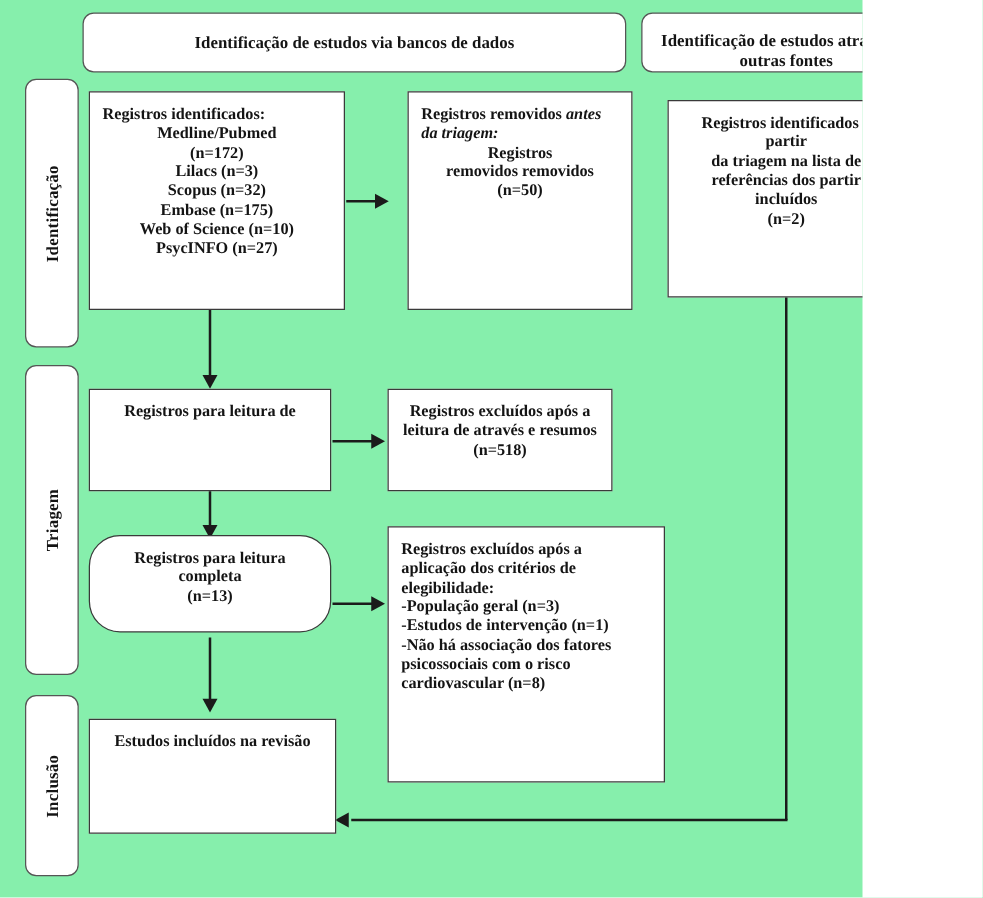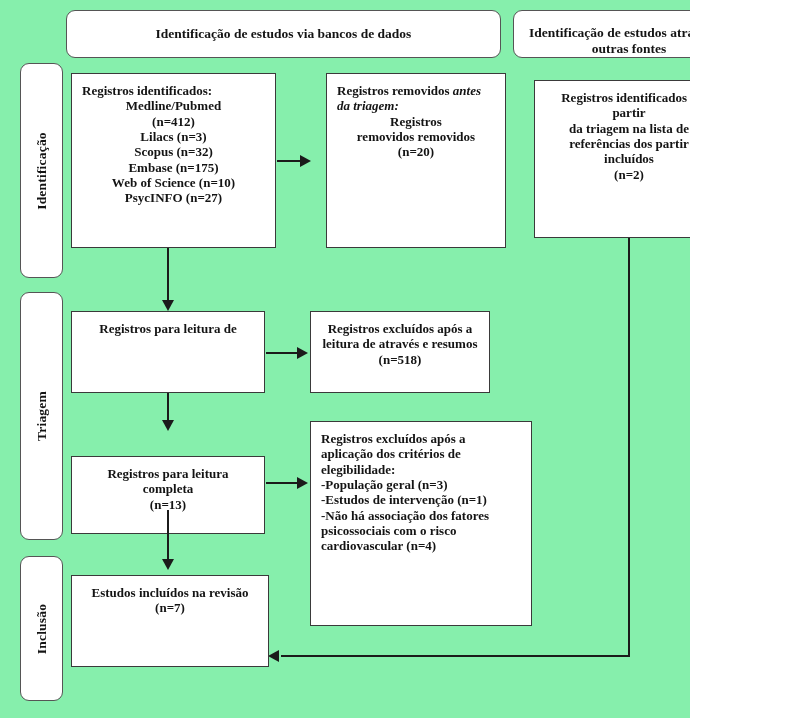--- a/index.html
+++ b/index.html
@@ -105,36 +105,36 @@
     <span class="stage-label">Triagem</span>
   </div>
 
   <div class="box stage" style="left:20px; top:556px; width:43px; height:145px;">
     <span class="stage-label">Inclusão</span>
   </div>
 
   <div class="box content ctr" style="left:71px; top:73px; width:205px; height:175px;">
     <div class="lft">Registros identificados:</div>
     <div class="ind">Medline/Pubmed</div>
-    <div class="ind">(n=412)</div>
+    <div class="ind">(n=172)</div>
     <div class="ind">Lilacs (n=3)</div>
     <div class="ind">Scopus (n=32)</div>
     <div class="ind">Embase (n=175)</div>
     <div class="ind">Web of Science (n=10)</div>
     <div class="ind">PsycINFO (n=27)</div>
   </div>
 
   <div class="ln lnh" style="left:277px; top:160px; width:25px;"></div>
   <div class="arrow arrow-right" style="left:300px; top:155px;"></div>
 
   <div class="box content lft" style="left:309px; top:73px; width:180px; height:175px;margin-left:17px;">
     <div><span>Registros removidos </span><span class="ital">antes da triagem:</span></div>
     <div class="ctr">Registros</div>
     <div class="ctr">removidos removidos</div>
-    <div class="ctr">(n=20)</div>
+    <div class="ctr">(n=50)</div>
   </div>
 
   <div class="box content ctr" style="left:534px; top:80px; width:190px; height:158px;">
     <div>Registros identificados a partir</div>
     <div>da triagem na lista de</div>
     <div>referências dos partir</div>
     <div>incluídos</div>
     <div>(n=2)</div>
   </div>
 
@@ -154,41 +154,40 @@
 
   <div class="box content ctr" style="left:310px; top:311px; width:180px; height:82px;">
     <div>Registros excluídos após a</div>
     <div>leitura de através e resumos</div>
     <div>(n=518)</div>
   </div>
 
   <div class="ln lnv" style="left:167px; top:393px; height:31px;"></div>
   <div class="arrow arrow-down" style="left:162px; top:420px;"></div>
 
-  <div class="box content ctr" style="left:71px; top:456px; width:194px; height:78px;">
+  <div class="box content ctr" style="left:71px; top:428px; width:194px; height:78px;border-radius:25px;">
     <div>Registros para leitura</div>
     <div>completa</div>
     <div>(n=13)</div>
   </div>
 
   <div class="ln lnh" style="left:266px; top:482px; width:32px;"></div>
   <div class="arrow arrow-right" style="left:297px; top:477px;"></div>
 
   <div class="box content lft" style="left:310px; top:421px; width:222px; height:205px;">
     <div>Registros excluídos após a</div>
     <div>aplicação dos critérios de</div>
     <div>elegibilidade:</div>
     <div>-População geral (n=3)</div>
     <div>-Estudos de intervenção (n=1)</div>
     <div>-Não há associação dos fatores</div>
     <div>psicossociais com o risco</div>
-    <div>cardiovascular (n=4)</div>
+    <div>cardiovascular (n=8)</div>
   </div>
 
   <div class="ln lnv" style="left:167px; top:510px; height:53px;"></div>
   <div class="arrow arrow-down" style="left:162px; top:559px;"></div>
 
   <div class="box content ctr" style="left:71px; top:575px; width:198px; height:92px;">
     <div>Estudos incluídos na revisão</div>
-    <div>(n=7)</div>
   </div>
 
 </div>
 
 </body></html>

